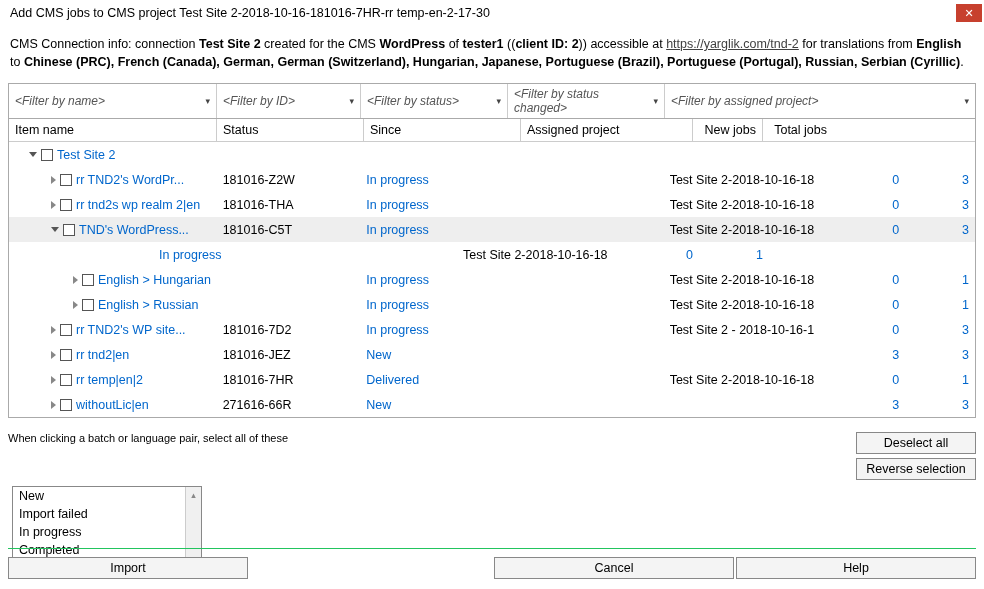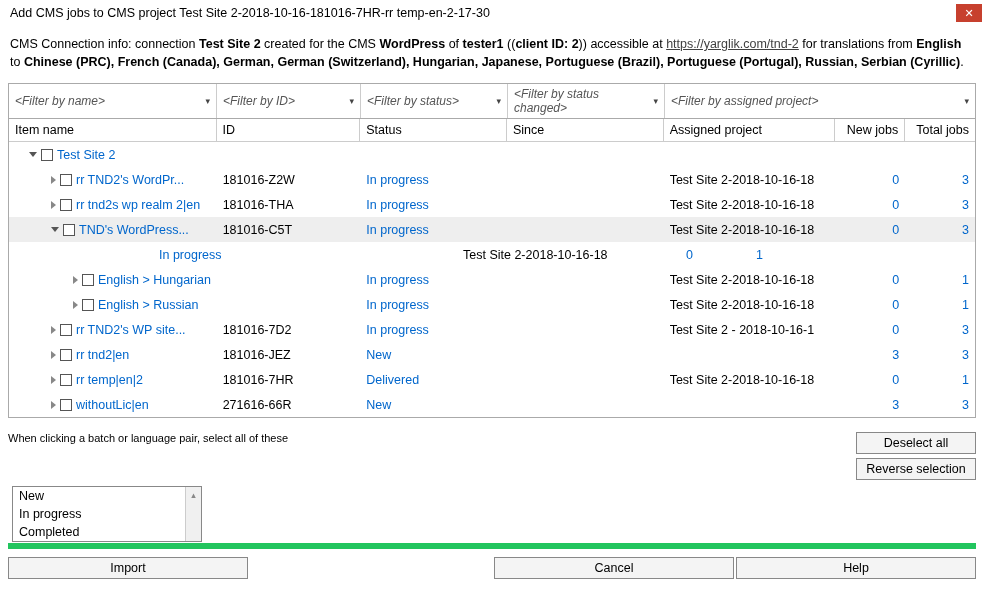--- a/index.html
+++ b/index.html
@@ -134,21 +134,21 @@
   background: #f0f0f0;
   border-left: 1px solid #ccc;
 }
 .listbox .scroll .up, .listbox .scroll .dn {
   height: 16px; display: flex; align-items: center; justify-content: center;
   color: #888; font-size: 9px;
 }
 .footer {
   position: absolute;
   bottom: 10px; left: 8px; right: 8px;
-  border-top: 6px solid #22c55e;
+  border-top: 1px solid #22c55e;
   padding-top: 8px;
   display: flex;
   gap: 2px;
 }
 .footer .bbtn {
   border: 1px solid #888;
   background: #f4f4f4;
   text-align: center;
   padding: 3px 0;
   font-size: 12.5px;
@@ -189,21 +189,20 @@
         <span>&lt;Filter by status changed&gt;</span>
         <span class="dd">▾</span>
       </div>
     <div class="filter" style="flex:1;border-right:none">
         <span>&lt;Filter by assigned project&gt;</span>
         <span class="dd">▾</span>
       </div>
   </div>
   <div class="headers">
     <div class="hcell col-name">Item name</div>
-    <div class="hcell col-id">ID</div>
     <div class="hcell col-stat">Status</div>
     <div class="hcell col-since">Since</div>
     <div class="hcell col-proj">Assigned project</div>
     <div class="hcell col-new">New jobs</div>
     <div class="hcell col-tot" style="border-right:none">Total jobs</div>
   </div>
   <div class="rows" id="rows">
     <div class="row">
       <div class="cell col-name namecell" style="padding-left:20px">
         <span class="tri"></span>
@@ -343,20 +342,21 @@
   <div class="under-left">When clicking a batch or language pair, select all of these</div>
   <div class="under-right">
     <div class="btn-sm">Deselect all</div>
     <div class="btn-sm">Reverse selection</div>
   </div>
 </div>
 
 <div class="listbox">
   <div id="lb-items">
       <div class="item">New</div>
+      <div class="item">Import failed</div>
       <div class="item">In progress</div>
       <div class="item">Completed</div>
     </div>
   <div class="scroll">
     <div class="up">▴</div>
   </div>
 </div>
 
 <div class="footer">
   <div class="bbtn">Import</div>

